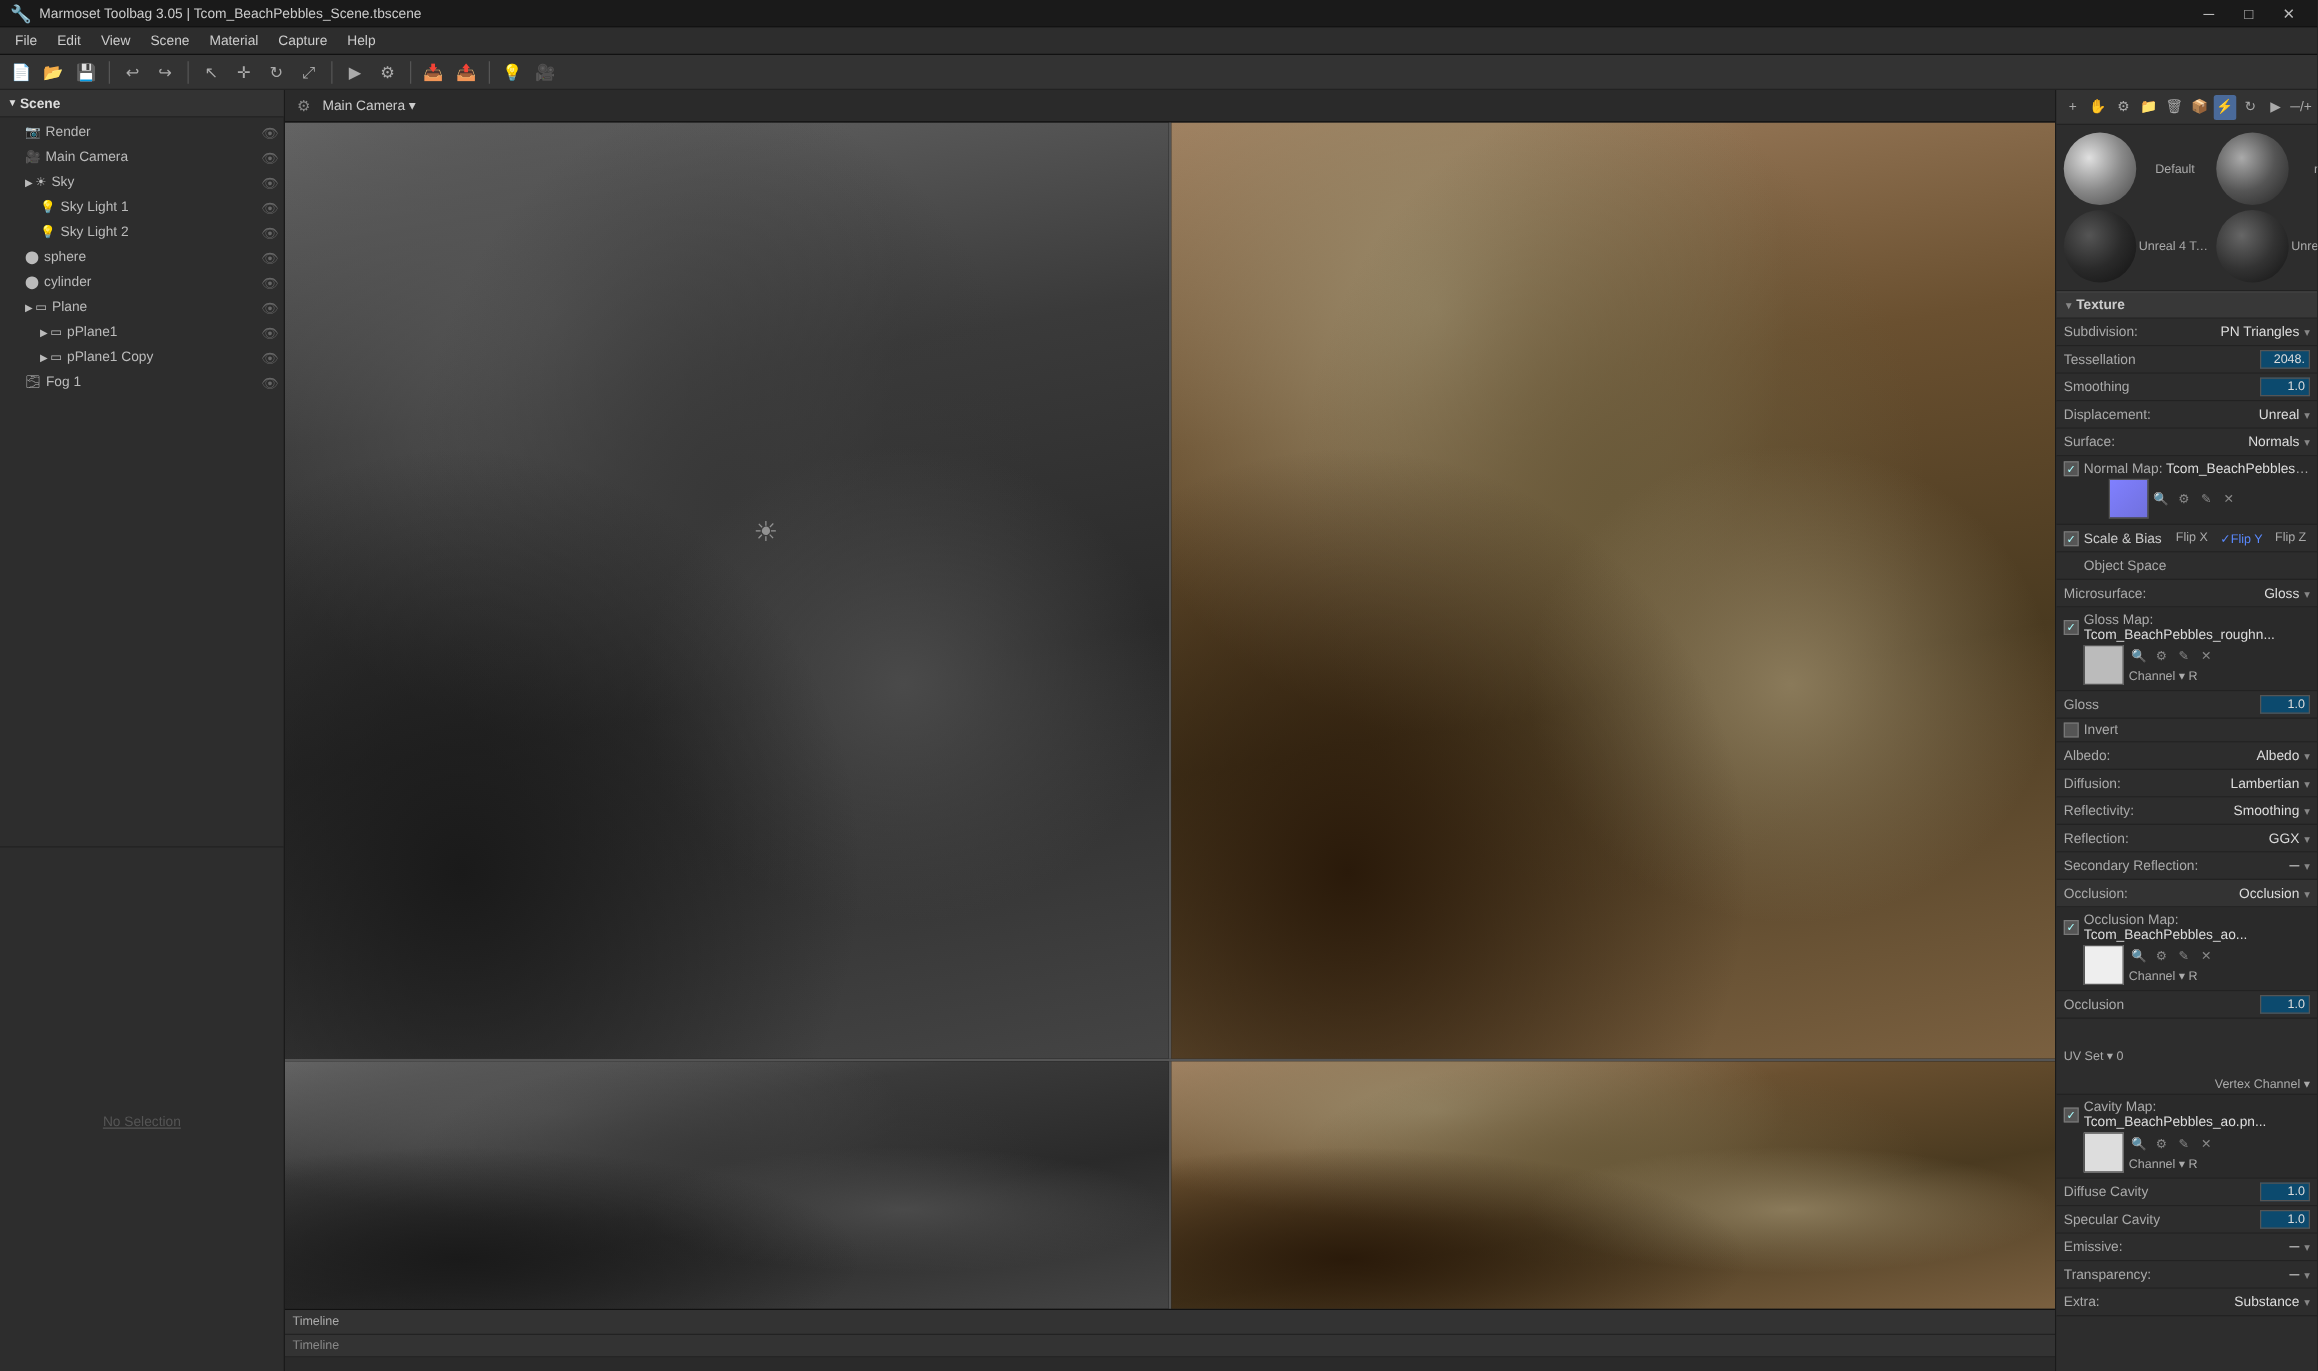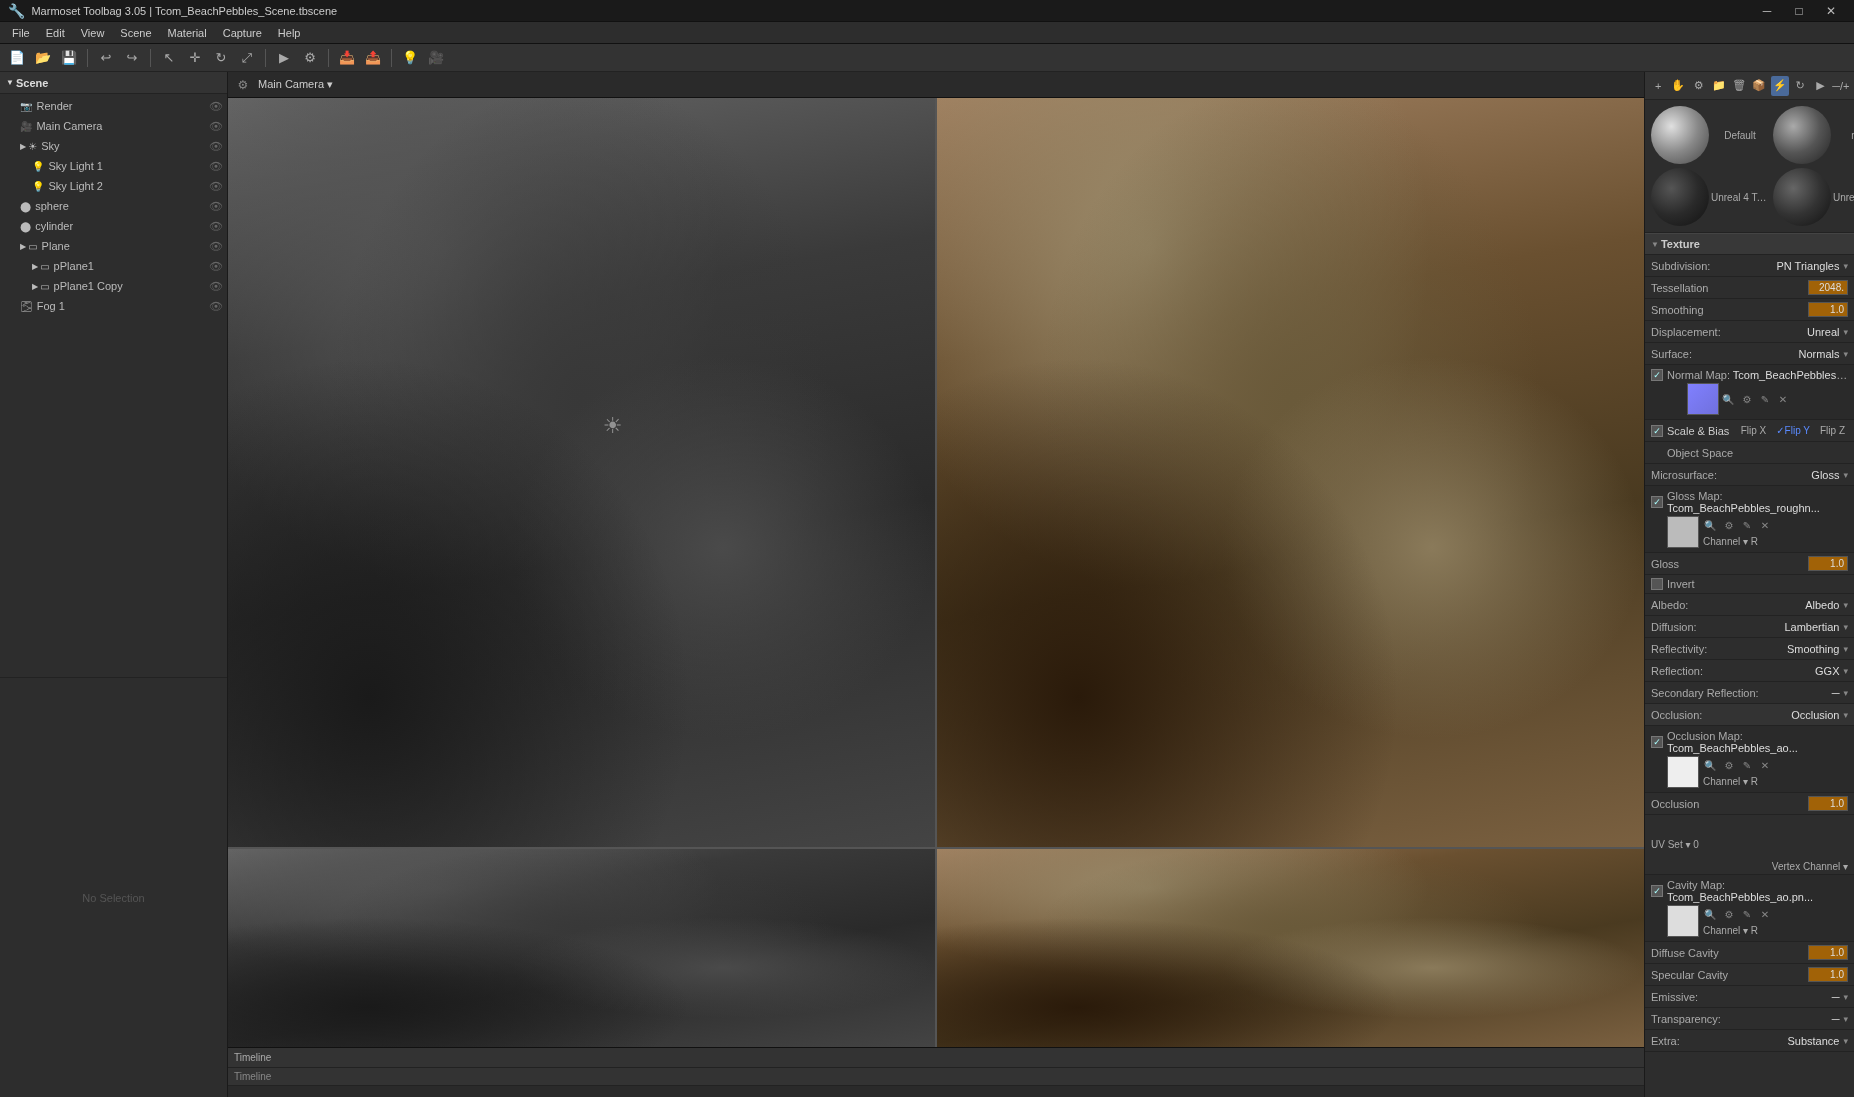--- a/index.html
+++ b/index.html
@@ -46,21 +46,21 @@
     }
     .scene-tree { flex: 1; overflow-y: auto; padding: 2px 0; }
     .tree-item { height: 20px; display: flex; align-items: center; padding-left: 8px; cursor: pointer; font-size: 11px; color: #bbb; }
     .tree-indent1 { padding-left: 20px; }
     .tree-indent2 { padding-left: 32px; }
     .tree-icon { margin-right: 4px; font-size: 10px; }
     .tree-eye { margin-left: auto; margin-right: 4px; color: #666; }
     .tri { font-size: 8px; margin-right: 2px; }
 
     
-    #left-bottom { border-top: 1px solid #222; height: 420px; display: flex; align-items: center; justify-content: center; color: #555; font-size: 11px; flex-direction: row; gap: 30px; }
+    #left-bottom { border-top: 1px solid #222; height: 420px; display: flex; align-items: center; justify-content: center; color: #555; font-size: 11px; flex-direction: row; gap: 30px; text-decoration: underline; }
 
     
     #viewport-area {
       flex: 1; background: #1a1a1a; display: flex; flex-direction: column; position: relative;
     }
     #viewport-toolbar {
       height: 26px; background: #2a2a2a; border-bottom: 1px solid #111; display: flex; align-items: center; padding: 0 6px; gap: 6px;
     }
     #viewport-main {
       flex: 1; display: flex; flex-direction: column;
@@ -122,21 +122,21 @@
       font-weight: bold;
     }
     .prop-section-header .tri { color: #888; }
     .prop-row {
       height: 22px; display: flex; align-items: center; padding: 0 6px;
       border-bottom: 1px solid #222; background: #2d2d2d;
     }
     .prop-label { flex: 1; color: #aaa; font-size: 11px; }
     .prop-dropdown { color: #ddd; font-size: 11px; display: flex; align-items: center; gap: 2px; cursor: pointer; }
     .prop-input {
-      width: 40px; background: #a16207; border: 1px solid #555; color: #ddd; font-size: 10px;
+      width: 40px; background: #0c4a6e; border: 1px solid #555; color: #ddd; font-size: 10px;
       padding: 1px 3px; text-align: right;
     }
     .prop-map-row {
       padding: 4px 6px; background: #2a2a2a; border-bottom: 1px solid #222;
     }
     .prop-map-content { display: flex; align-items: center; gap: 4px; }
     .map-thumb { width: 32px; height: 32px; background: #888; border: 1px solid #555; flex-shrink: 0; }
     .map-thumb.normal { background: linear-gradient(135deg, #8080ff, #7070dd); }
     .map-thumb.gloss { background: #bbb; }
     .map-thumb.occ { background: #eee; }

